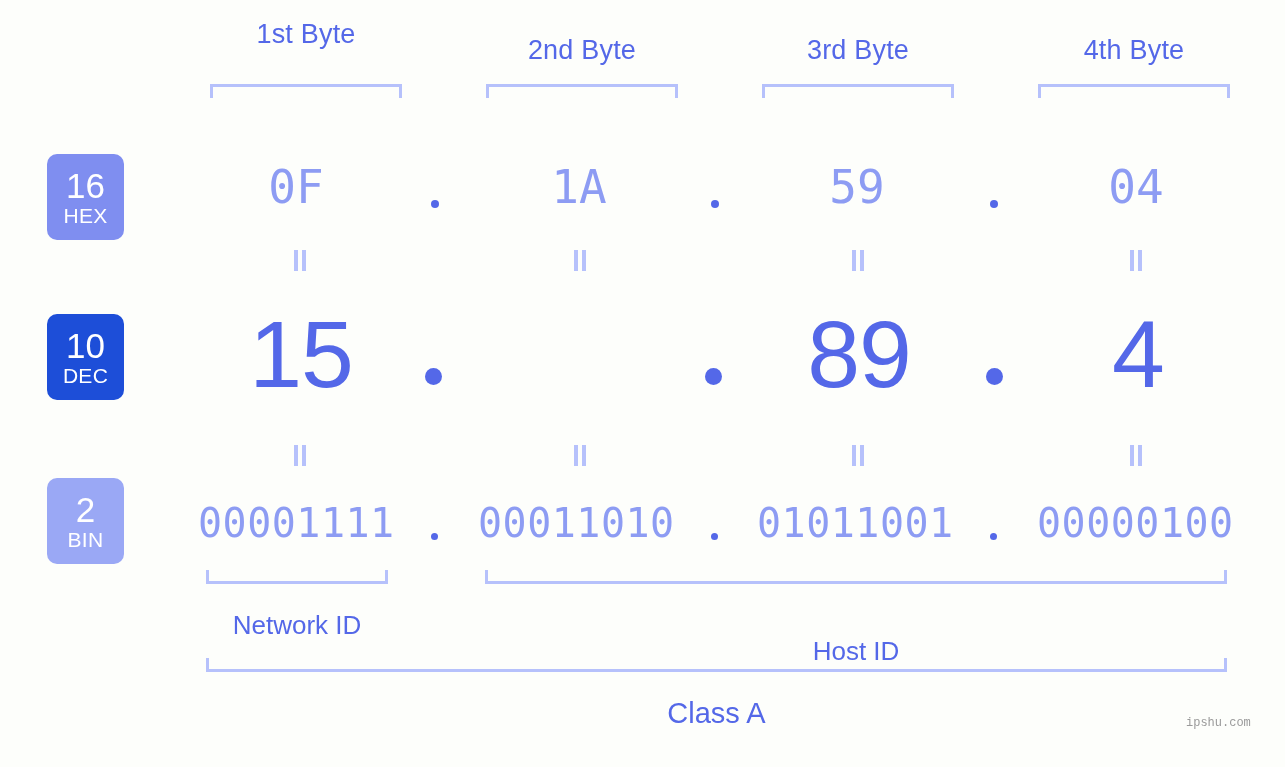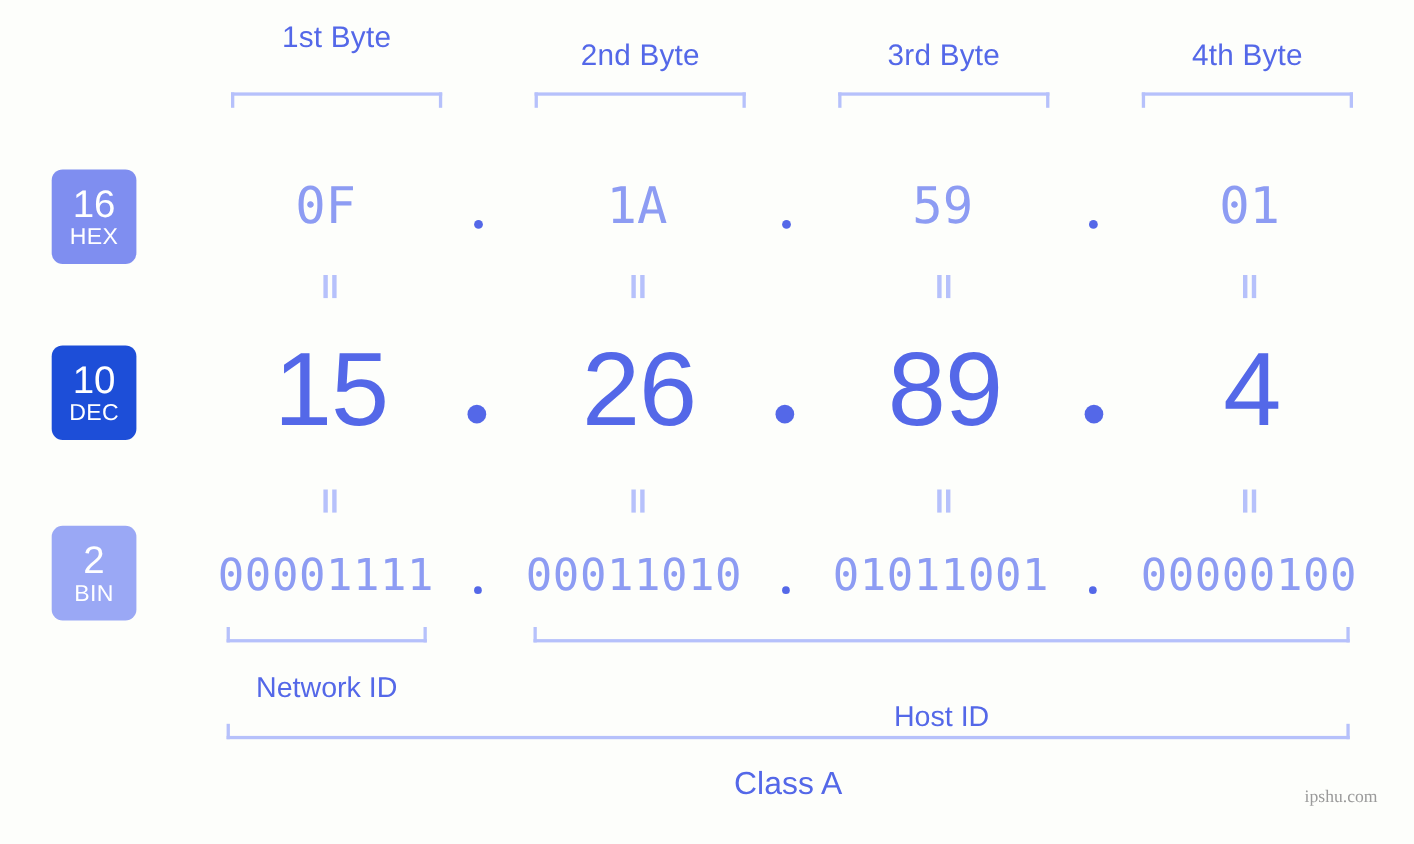--- a/index.html
+++ b/index.html
@@ -145,22 +145,22 @@
     text-align: center;
     font-size: 29px;
     color: #5468e8;
     font-family: "Liberation Sans", sans-serif;
     white-space: nowrap;
   }
 
   
   .watermark {
     position: absolute;
-    font-family: Liberation Serif, serif;
-    font-size: 16px;
+    font-family: Liberation Mono, monospace;
+    font-size: 12px;
     color: #9a9a9a;
     white-space: nowrap;
   }
 </style>
 </head>
 <body>
 
 <div class="stage">
 
   <div class="byte-header" style="left:210px; top:19px; width:192px;">1st Byte</div>
@@ -177,21 +177,21 @@
     <span class="num">16</span>
     <span class="lbl">HEX</span>
   </div>
 
   <div class="cell hex-val" style="left:200px; top:160px; width:192px;">0F</div>
   <div class="dot hex" style="left:431px; top:200px;"></div>
   <div class="cell hex-val" style="left:483px; top:160px; width:192px;">1A</div>
   <div class="dot hex" style="left:711px; top:200px;"></div>
   <div class="cell hex-val" style="left:761px; top:160px; width:192px;">59</div>
   <div class="dot hex" style="left:990px; top:200px;"></div>
-  <div class="cell hex-val" style="left:1040px; top:160px; width:192px;">01</div>
+  <div class="cell hex-val" style="left:1040px; top:160px; width:192px;">04</div>
 
   <div class="eq" style="left:293px; top:250px;">
     <i class="a"></i>
       <i class="b"></i>
   </div>
   <div class="eq" style="left:573px; top:250px;">
     <i class="a"></i>
       <i class="b"></i>
   </div>
   <div class="eq" style="left:851px; top:250px;">
@@ -203,21 +203,20 @@
       <i class="b"></i>
   </div>
 
   <div class="badge" style="left:47px; top:314px; background:#1d4ed8;">
     <span class="num">10</span>
     <span class="lbl">DEC</span>
   </div>
 
   <div class="cell dec-val" style="left:205px; top:300px; width:192px;">15</div>
   <div class="dot dec" style="left:425px; top:368px;"></div>
-  <div class="cell dec-val" style="left:485px; top:300px; width:192px;">26</div>
   <div class="dot dec" style="left:705px; top:368px;"></div>
   <div class="cell dec-val" style="left:763px; top:300px; width:192px;">89</div>
   <div class="dot dec" style="left:986px; top:368px;"></div>
   <div class="cell dec-val" style="left:1042px; top:300px; width:192px;">4</div>
 
   <div class="eq" style="left:293px; top:445px;">
     <i class="a"></i>
       <i class="b"></i>
   </div>
   <div class="eq" style="left:573px; top:445px;">

